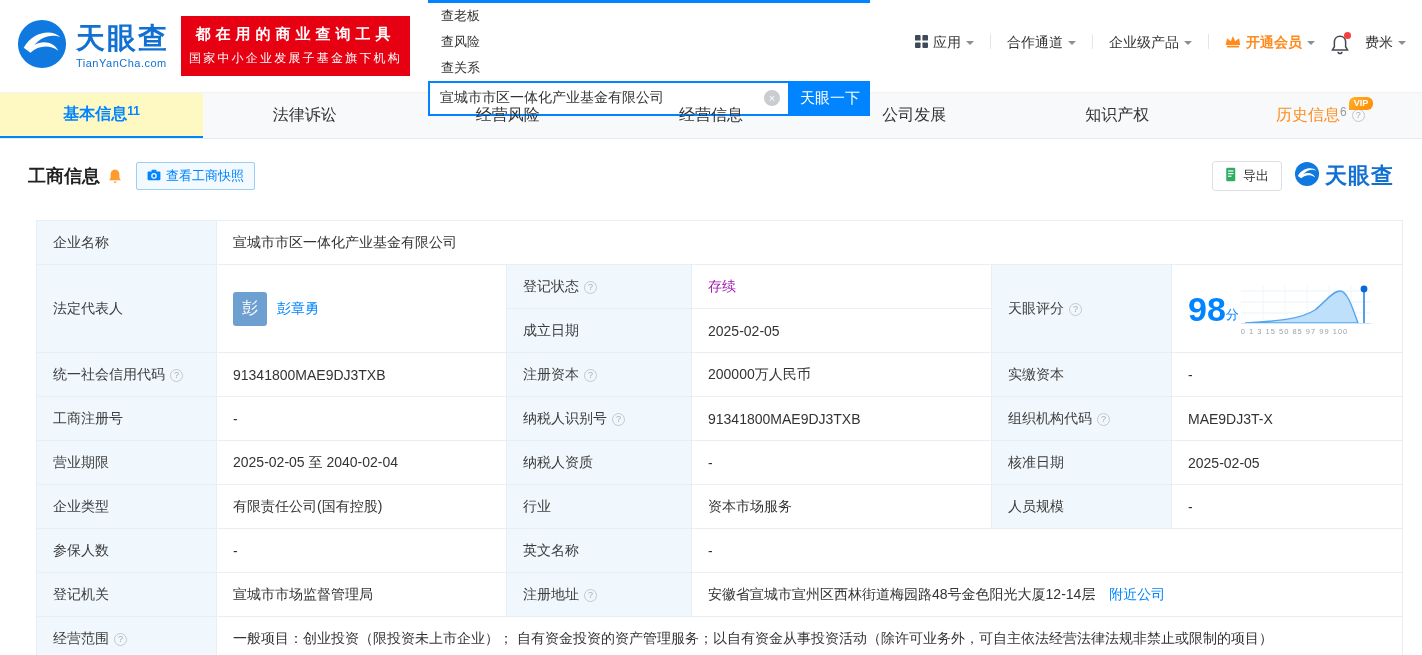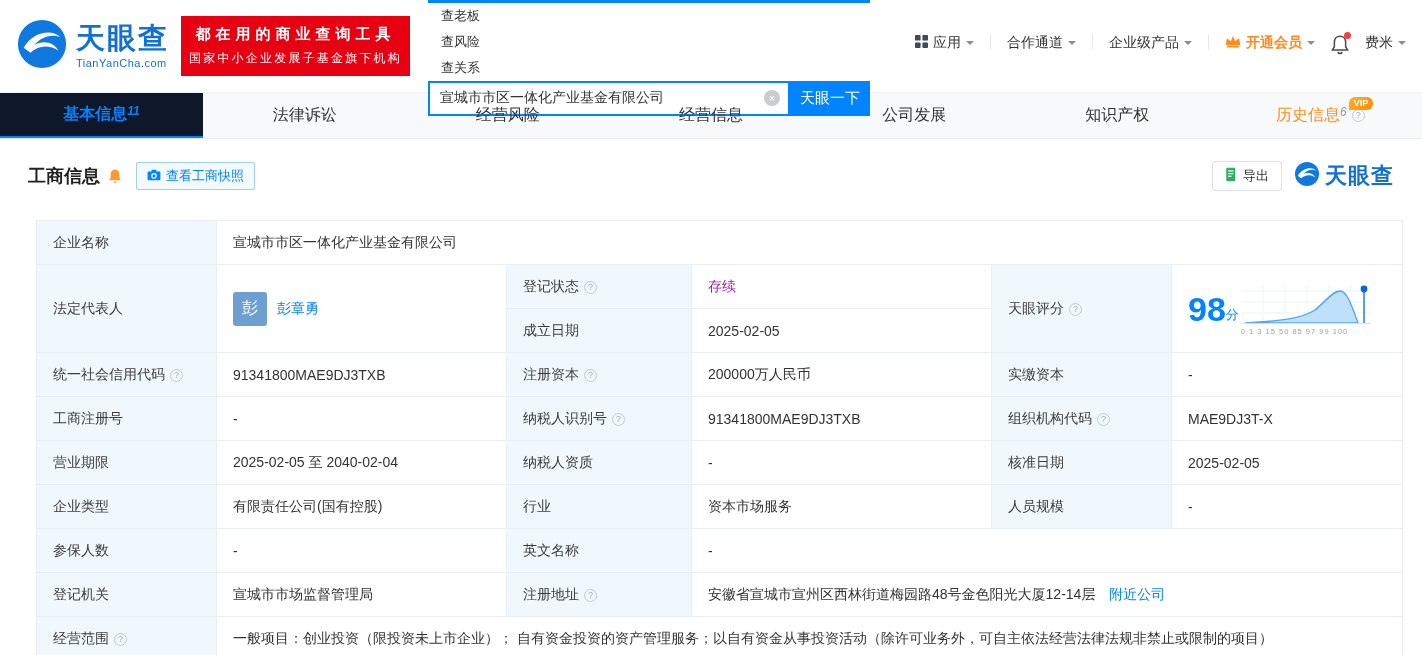--- a/index.html
+++ b/index.html
@@ -34,22 +34,22 @@
   .nav-item{display:flex;align-items:center;gap:5px;cursor:pointer;white-space:nowrap;}
   .caret{display:inline-block;width:0;height:0;border:4px solid transparent;border-top-color:#8a8f96;margin-top:4px;}
   .sep{width:1px;height:15px;background:#e6e6e6;}
   .vip-nav{color:#ff8a1e;font-weight:bold;}
   .bell-wrap{position:relative;cursor:pointer;}
   .bell-dot{position:absolute;top:-2px;right:-2px;width:7px;height:7px;border-radius:50%;background:#f53f3f;}
 
   
   .main-tabs{display:flex;height:47px;background:#f7f9fb;border-top:1px solid #f0f2f5;border-bottom:1px solid #e8ebef;}
   .main-tab{flex:1;display:flex;align-items:center;justify-content:center;font-size:16px;color:#333;cursor:pointer;position:relative;}
-  .main-tab.active{background:#0f172a;color:#0084ff;font-weight:bold;border-bottom:2px solid #0084ff;}
-  .tab-count{font-size:12px;margin-top:-8px;font-style:italic;}
+  .main-tab.active{background:#fef9c3;color:#0084ff;font-weight:bold;border-bottom:2px solid #0084ff;}
+  .tab-count{font-size:12px;margin-top:-8px;}
   .main-tab.active .tab-count{color:#0084ff;}
   .tab-history{color:#ff8c19;}
   .tab-history .tab-count{color:#999;}
   .vip-badge{position:absolute;top:4px;right:24%;background:linear-gradient(135deg,#ffb02e,#ff8a00);color:#fff;
     font-size:9px;font-weight:bold;padding:1px 5px;border-radius:6px 6px 6px 0;line-height:1.2;}
 
   
   .section-head{display:flex;align-items:center;margin:22px 28px 29px 28px;}
   .section-title{font-size:18px;font-weight:bold;color:#222;}
   .section-bell{margin-left:8px;display:flex;align-items:center;}

